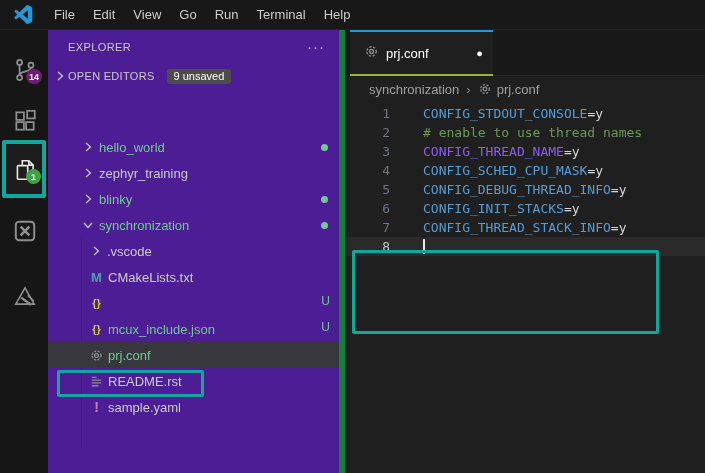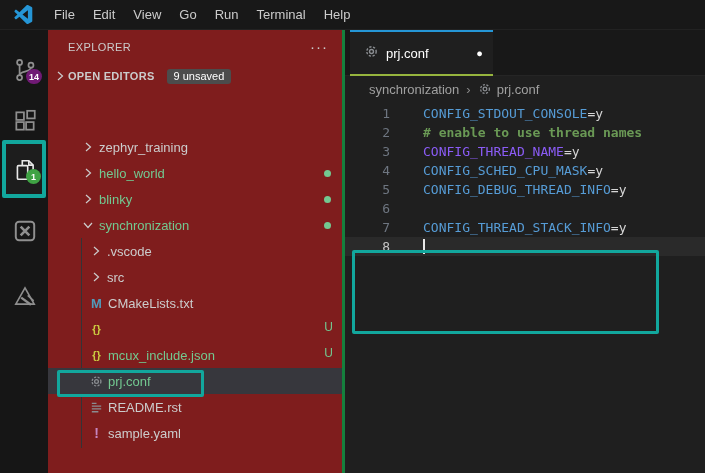--- a/index.html
+++ b/index.html
@@ -20,27 +20,27 @@
   
   .activitybar { position:relative; width:48px; height:443px; background:#161616; flex:none; }
   .ab-item { position:absolute; left:12px; width:26px; height:26px; cursor:pointer; }
   .ab-badge { position:absolute; left:14px; top:12px; min-width:15px; height:15px; border-radius:8px;
               color:#fff; font-size:9px; font-weight:bold; display:flex; align-items:center; justify-content:center;
               padding:0 3px; }
   .ab-annotation { position:absolute; left:2px; top:110px; width:44px; height:58px;
                    border:4px solid; border-radius:2px; background:#1d1d1d; pointer-events:none; }
 
   
-  .sidebar { position:relative; width:297px; height:443px; background:#7f1d1d; flex:none;
-             border-right:3px solid #15803d; }
+  .sidebar { position:relative; width:297px; height:443px; background:#4c1d95; flex:none;
+             border-right:6px solid #15803d; }
   .sb-header { height:34px; display:flex; align-items:center; padding:0 14px 0 20px; }
   .sb-title { color:#cccccc; font-size:11px; letter-spacing:0.4px; flex:1; }
   .sb-more { color:#cccccc; font-size:15px; letter-spacing:1px; cursor:pointer; line-height:10px; }
   .sb-row { height:24px; display:flex; align-items:center; padding-left:4px; cursor:pointer; }
-  .sb-row-label { color:#cccccc; font-size:11px; font-weight:bold; letter-spacing:0.3px; }
+  .sb-row-label { color:#cccccc; font-size:11px; font-weight:normal; letter-spacing:0.3px; }
   .unsaved-badge { background:#4c4c4c; color:#ffffff; font-size:11px; font-weight:normal;
                    border-radius:3px; padding:1.5px 7px; margin-left:12px; }
   .chev { width:16px; height:16px; flex:none; display:flex; align-items:center; justify-content:center; }
   .chev.down svg { transform:rotate(90deg); }
 
   .tree { position:absolute; left:0; top:104px; width:100%; }
   .tree-row { position:relative; height:26px; display:flex; align-items:center; cursor:pointer; }
   .tree-row.lvl1 { padding-left:32px; }
   .tree-row.lvl2 { padding-left:40px; }
   .tree-row.selected { background:#37373d; }
@@ -155,64 +155,56 @@
         <span class="unsaved-badge">9 unsaved</span>
       </div>
       <div class="indent-guide"></div>
       <div class="tree">
           <div class="tree-row lvl1">
             <span class="chev">
               <svg viewBox="0 0 16 16" width="16" height="16" fill="none" stroke="#cccccc" stroke-width="1.2">
                 <path d="M6 4l4.5 4L6 12"></path>
               </svg>
             </span>
-            <span class="tree-label">zephyr_training</span>
-          </div>
-          <div class="tree-row lvl1">
-            <span class="chev">
-              <svg viewBox="0 0 16 16" width="16" height="16" fill="none" stroke="#cccccc" stroke-width="1.2">
-                <path d="M6 4l4.5 4L6 12"></path>
-              </svg>
-            </span>
             <span class="tree-label git" style="color: rgb(115, 201, 145);">hello_world</span>
             <span class="git-dot" style="background: rgb(115, 201, 145);"></span>
           </div>
           <div class="tree-row lvl1">
             <span class="chev">
               <svg viewBox="0 0 16 16" width="16" height="16" fill="none" stroke="#cccccc" stroke-width="1.2">
                 <path d="M6 4l4.5 4L6 12"></path>
               </svg>
             </span>
+            <span class="tree-label">zephyr_training</span>
+          </div>
+          <div class="tree-row lvl1">
+            <span class="chev">
+              <svg viewBox="0 0 16 16" width="16" height="16" fill="none" stroke="#cccccc" stroke-width="1.2">
+                <path d="M6 4l4.5 4L6 12"></path>
+              </svg>
+            </span>
             <span class="tree-label git" style="color: rgb(115, 201, 145);">blinky</span>
             <span class="git-dot" style="background: rgb(115, 201, 145);"></span>
           </div>
           <div class="tree-row lvl1">
             <span class="chev down">
               <svg viewBox="0 0 16 16" width="16" height="16" fill="none" stroke="#cccccc" stroke-width="1.2">
                 <path d="M6 4l4.5 4L6 12"></path>
               </svg>
             </span>
             <span class="tree-label git" style="color: rgb(115, 201, 145);">synchronization</span>
             <span class="git-dot" style="background: rgb(115, 201, 145);"></span>
           </div>
           <div class="tree-row lvl2">
             <span class="chev">
               <svg viewBox="0 0 16 16" width="16" height="16" fill="none" stroke="#cccccc" stroke-width="1.2">
                 <path d="M6 4l4.5 4L6 12"></path>
               </svg>
             </span>
             <span class="tree-label">.vscode</span>
-          </div>
-          <div class="tree-row lvl2">
-            <span class="chev">
-              <svg viewBox="0 0 16 16" width="16" height="16" fill="none" stroke="#cccccc" stroke-width="1.2">
-                <path d="M6 4l4.5 4L6 12"></path>
-              </svg>
-            </span>
-            <span class="tree-label">src</span>
           </div>
           <div class="tree-row lvl2">
             <span class="file-icon" style="color: rgb(81, 154, 186); font-size: 13px;">M</span>
             <span class="tree-label">CMakeLists.txt</span>
           </div>
           <div class="tree-row lvl2">
             <span class="file-icon" style="color: rgb(203, 203, 65); font-size: 11px;">{}</span>
             <span class="git-u" style="color: rgb(115, 201, 145);">U</span>
           </div>
           <div class="tree-row lvl2">
@@ -273,25 +265,25 @@
                   <circle cx="8" cy="8" r="5" stroke-dasharray="2.4 1.7"></circle>
                 </g>
               </svg>
           </span>
           <span>prj.conf</span>
         </span>
       </div>
       <div class="code">
         <div id="code-lines">
             <div class="code-line"><span class="gutter">1</span><span class="line-content"><span style="color: rgb(86, 156, 214);">CONFIG_STDOUT_CONSOLE</span><span style="color: rgb(214, 214, 214);">=y</span></span></div>
-            <div class="code-line"><span class="gutter">2</span><span class="line-content"><span style="color: rgb(106, 153, 85); font-weight: bold;"># enable to use thread names</span></span></div>
+            <div class="code-line"><span class="gutter">2</span><span class="line-content"><span style="color: rgb(106, 153, 85);"># enable to use thread names</span></span></div>
             <div class="code-line"><span class="gutter">3</span><span class="line-content"><span style="color: #8b5cf6;">CONFIG_THREAD_NAME</span><span style="color: rgb(214, 214, 214);">=y</span></span></div>
             <div class="code-line"><span class="gutter">4</span><span class="line-content"><span style="color: rgb(86, 156, 214);">CONFIG_SCHED_CPU_MASK</span><span style="color: rgb(214, 214, 214);">=y</span></span></div>
             <div class="code-line"><span class="gutter">5</span><span class="line-content"><span style="color: rgb(86, 156, 214);">CONFIG_DEBUG_THREAD_INFO</span><span style="color: rgb(214, 214, 214);">=y</span></span></div>
-            <div class="code-line"><span class="gutter">6</span></div>
+            <div class="code-line"><span class="gutter">6</span><span class="line-content"><span style="color: rgb(86, 156, 214);">CONFIG_INIT_STACKS</span><span style="color: rgb(214, 214, 214);">=y</span></span></div>
             <div class="code-line"><span class="gutter">7</span><span class="line-content"><span style="color: rgb(86, 156, 214);">CONFIG_THREAD_STACK_INFO</span><span style="color: rgb(214, 214, 214);">=y</span></span></div>
             <div class="code-line active"><span class="gutter">8</span><span class="line-content"><span class="cursor"></span></span></div>
           </div>
         <div class="ed-annotation" style="border-color: rgb(18, 167, 157);"></div>
       </div>
     </div>
 
   </div>
 </div>
 

